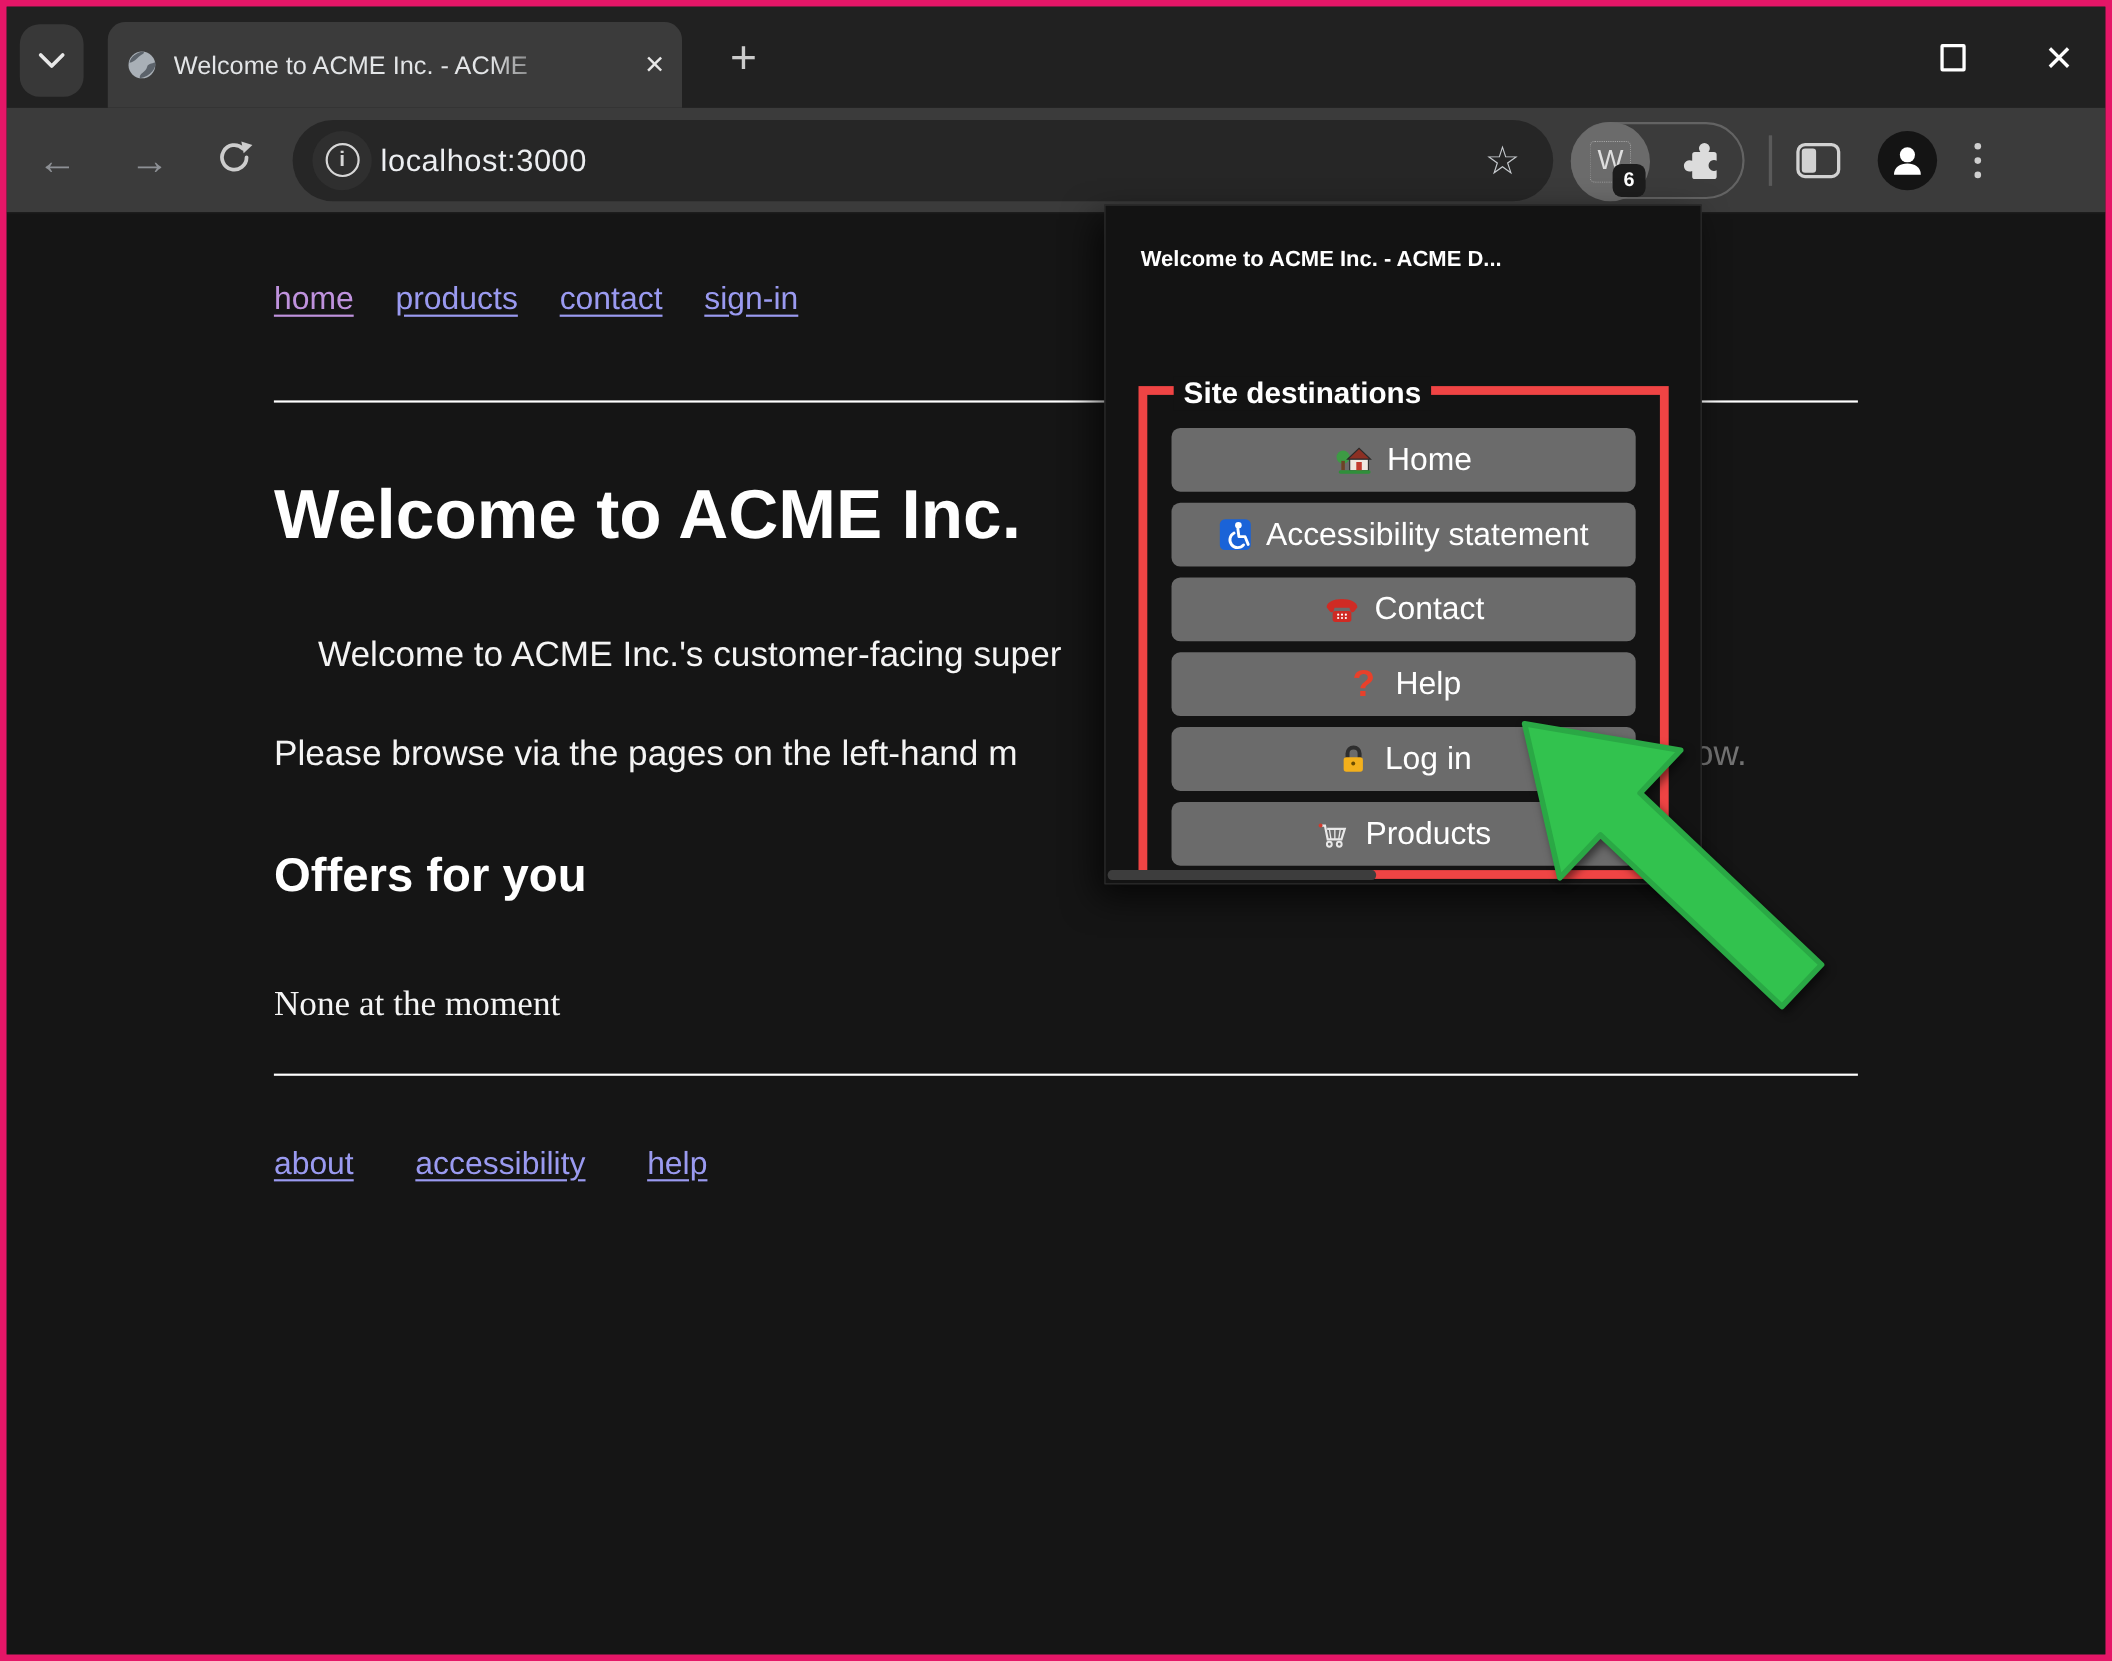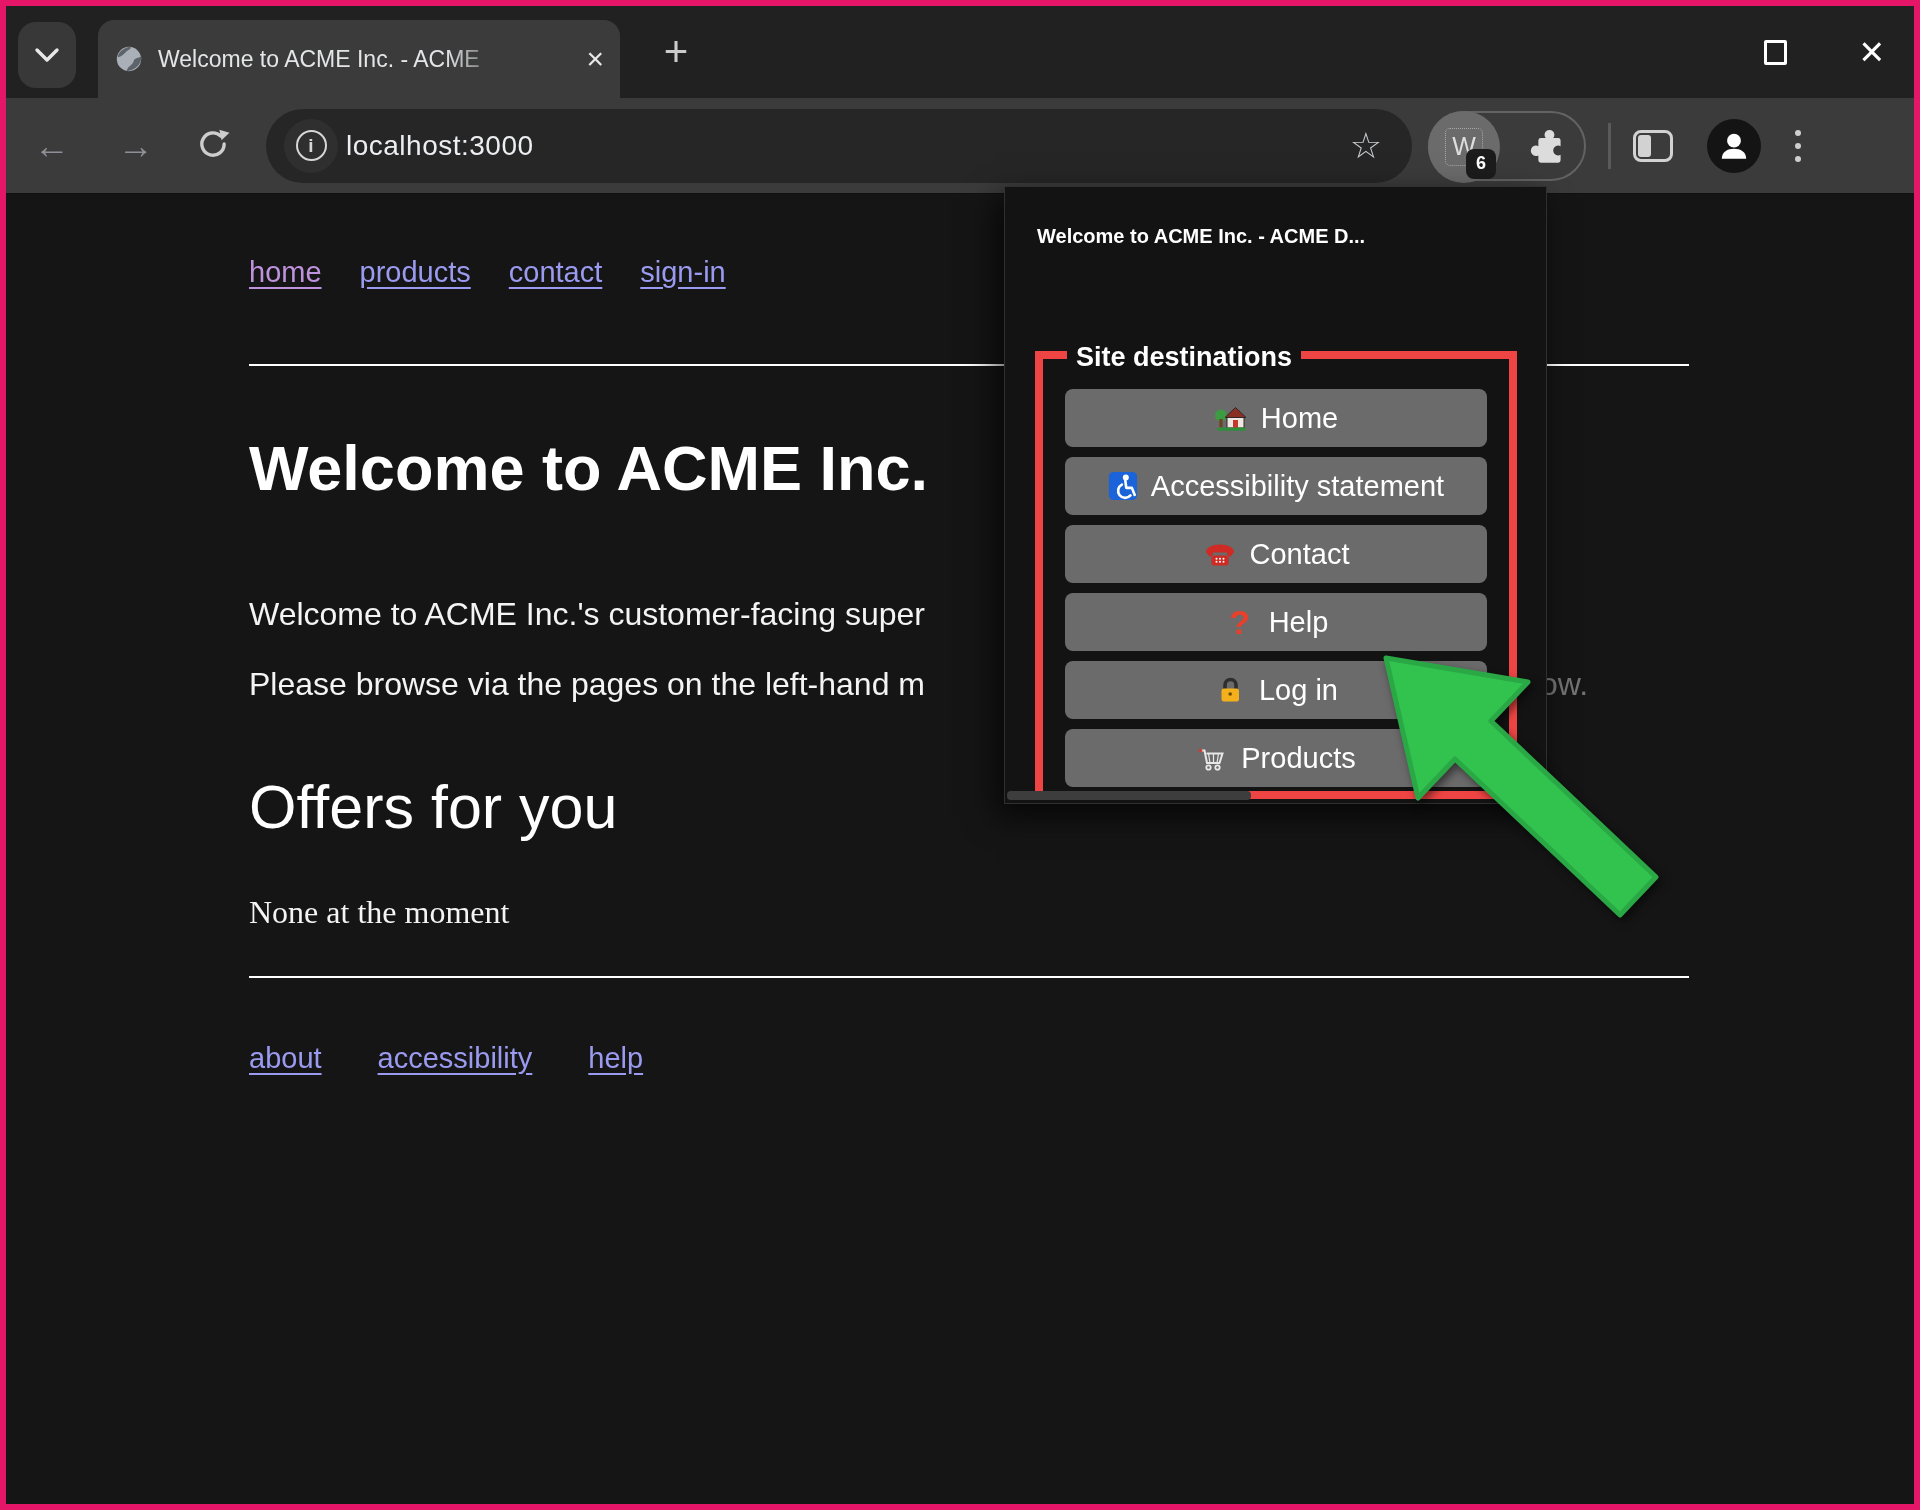--- a/index.html
+++ b/index.html
@@ -45,24 +45,24 @@
   
   .content { position:absolute; left:0; top:188px; right:0; bottom:0; background:var(--content-bg,#151515); color:var(--text,#f2f2f2); }
   .nav { position:absolute; left:243px; top:62px; display:flex; gap:38px; font-size:29px; }
   .nav a, .footer a { color:var(--link,#9a9af0); text-decoration:underline; text-underline-offset:5px; }
   .nav a.visited { color:var(--link-visited,#bf92dd); }
   .rule { position:absolute; left:243px; width:1440px; height:2px; background:#fff; }
   .hr1 { top:170px; }
   .hr2 { top:782px; }
   .h1 { position:absolute; left:243px; top:238px; font-size:63px; font-weight:bold; color:#fff; white-space:nowrap; }
   .para { position:absolute; left:243px; font-size:32px; white-space:nowrap; color:#f4f4f4; }
-  .intro { top:402px; }
+  .intro { top:382px;margin-left:40px; }
   .browse-left { top:472px; }
   .browse-right { position:absolute; left:1534px; top:472px; font-size:32px; color:#737373; }
-  .h2 { position:absolute; left:243px; top:578px; font-size:61px; font-weight:normal; color:#fff; }
+  .h2 { position:absolute; left:243px; top:578px; font-size:43px; font-weight:bold; color:#fff; }
   .offers-body { top:700px;font-family:Liberation Serif, serif; }
   .footer { position:absolute; left:243px; top:848px; display:flex; gap:56px; font-size:29px; }
 
   
   .popup { position:absolute; left:998px; top:180px; width:543px; height:618px; background:var(--popup-bg,#131313); border:1px solid #303030; box-shadow:-8px 12px 30px rgba(0,0,0,.7); z-index:5; }
   .ptitle { position:absolute; left:32px; top:26px; width:494px; font-size:20px; line-height:46px; font-weight:bold; color:#fff; }
   .pfieldset { position:absolute; left:30px; top:164px; width:482px; height:448px; border:8px solid #ef4444; }
   .plegend { position:absolute; left:24px; top:-17px; background:var(--popup-bg,#131313); padding:0 9px; font-size:27px; font-weight:bold; color:#fff; }
   .pbuttons { position:absolute; left:22px; right:22px; top:30px; display:flex; flex-direction:column; gap:10px; }
   .pbtn { height:58px; background:var(--button-gray,#6b6b6b); border:none; border-radius:8px; color:#fff; font-size:29px; font-family:inherit; display:flex; align-items:center; justify-content:center; gap:13px; cursor:pointer; }

